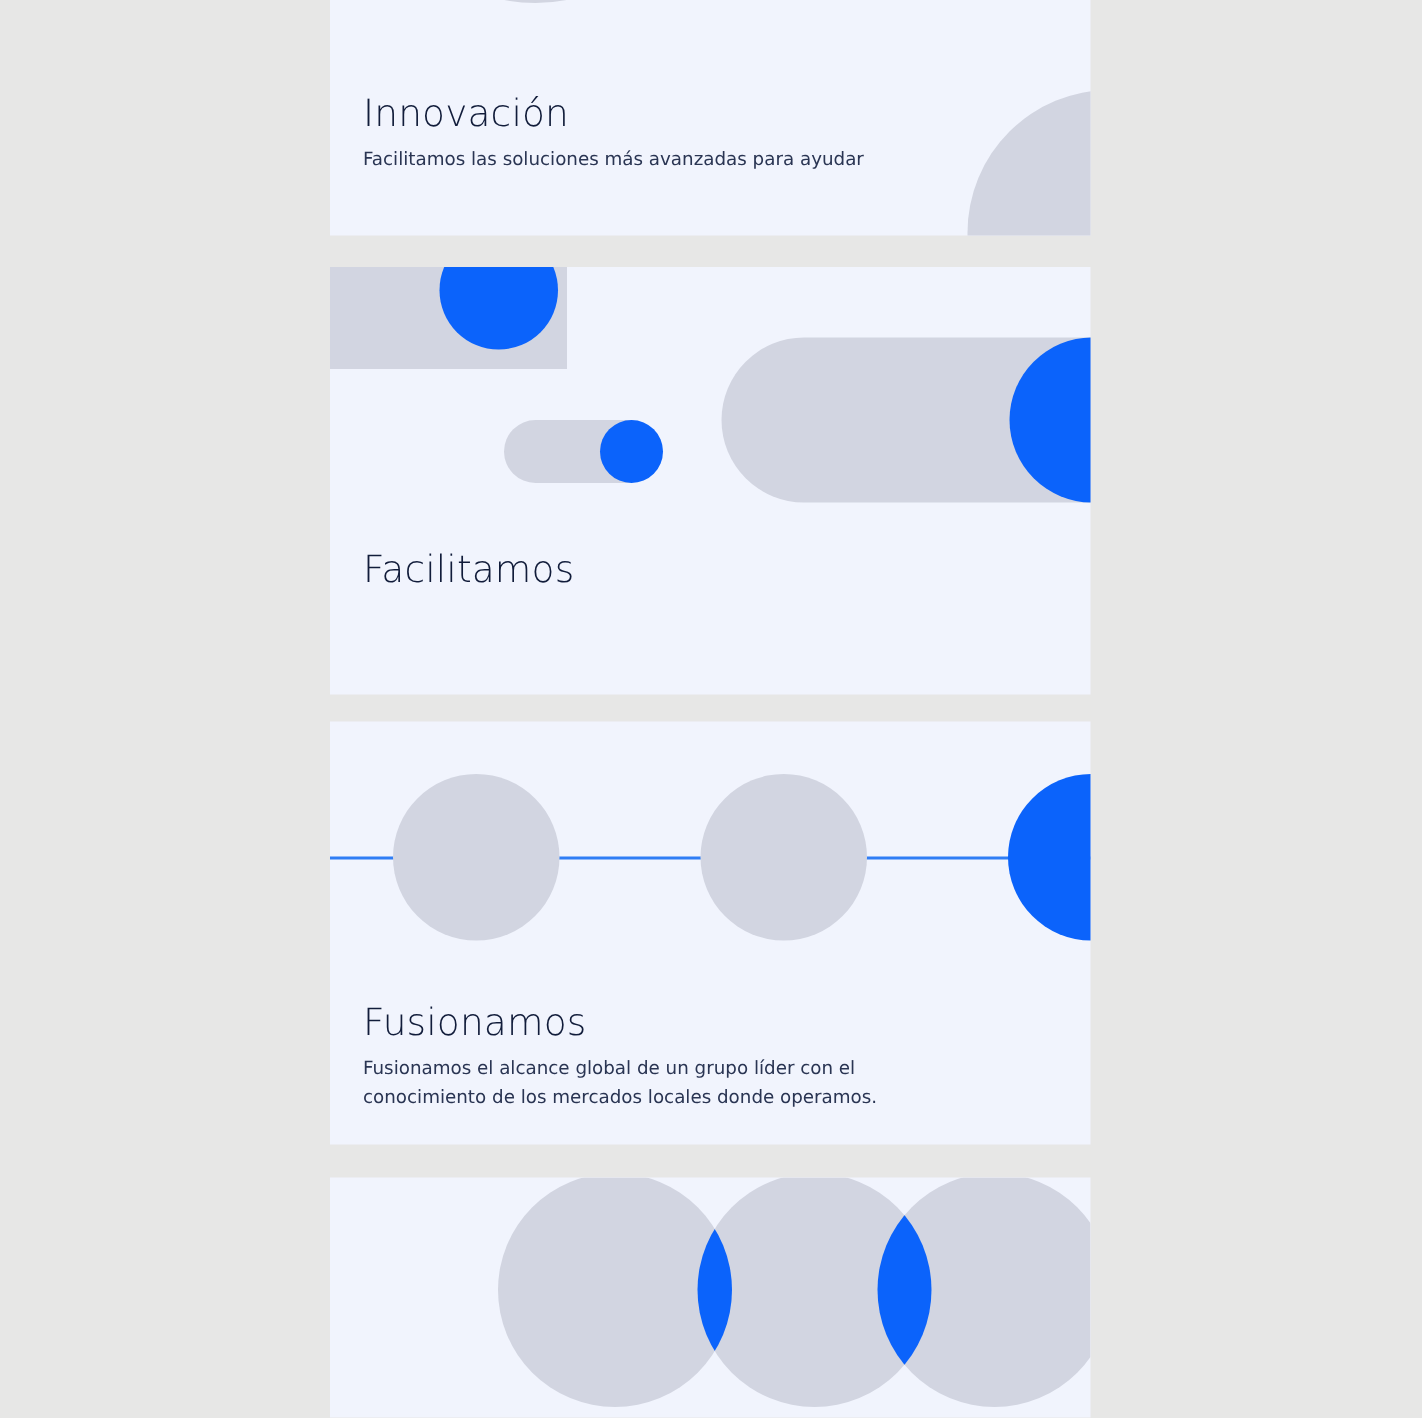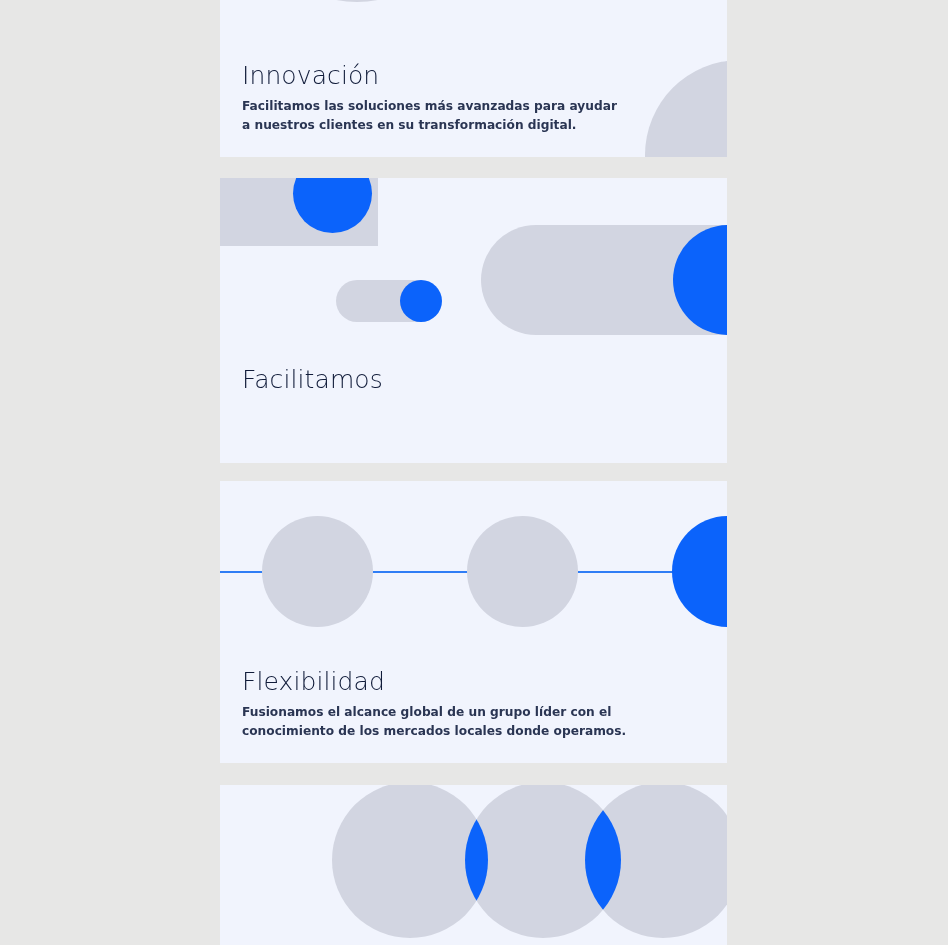--- a/index.html
+++ b/index.html
@@ -56,21 +56,21 @@
     font-weight: 300;
     font-size: 25px;
     letter-spacing: 0.1px;
     color: #111c3a;
     margin: 0 0 7px 0;
     line-height: 1.12;
   }
 
   .card-desc {
     font-family: "DejaVu Sans", sans-serif;
-    font-weight: 700;
+    font-weight: 400;
     font-size: 12.2px;
     line-height: 1.55;
     color: #2a3553;
     margin: 0;
     max-width: 470px;
   }
 
   
   #c1-gray-ellipse {
     left: 28px; top: -96px;
@@ -147,21 +147,20 @@
   <div class="card" id="card-innovacion">
     <div class="art">
       <div class="shape circle" id="c1-gray-ellipse"></div>
 
       <div class="shape circle" id="c1-gray-corner"></div>
     </div>
     <div class="text-block" style="top:182px;">
       <h2 class="card-title">Innovación</h2>
       <p class="card-desc">
         <span>Facilitamos las soluciones más avanzadas para ayudar</span><br>
-        <span>a nuestros clientes en su transformación digital.</span>
       </p>
     </div>
   </div>
 
   <div class="card" id="card-flexibilidad">
     <div class="art">
       <div class="shape" id="c2-gray-band"></div>
       <div class="shape circle" id="c2-blue-circle"></div>
       <div class="shape" id="c2-small-pill"></div>
       <div class="shape circle" id="c2-small-knob"></div>
@@ -174,21 +173,21 @@
   </div>
 
   <div class="card" id="card-experiencia">
     <div class="art">
       <div class="shape" id="c3-line"></div>
       <div class="shape circle c3-node" id="c3-node-1"></div>
       <div class="shape circle c3-node" id="c3-node-2"></div>
       <div class="shape circle" id="c3-node-blue"></div>
     </div>
     <div class="text-block" style="top:187px;">
-      <h2 class="card-title">Flexibilidad</h2>
+      <h2 class="card-title">Fusionamos</h2>
       <p class="card-desc">
         <span>Fusionamos el alcance global de un grupo líder con el</span><br>
         <span>conocimiento de los mercados locales donde operamos.</span>
       </p>
     </div>
   </div>
 
   <div class="card" id="card-conexion">
     <div class="art">
       <svg id="c4-svg" width="507" height="185" viewBox="0 0 507 185">

